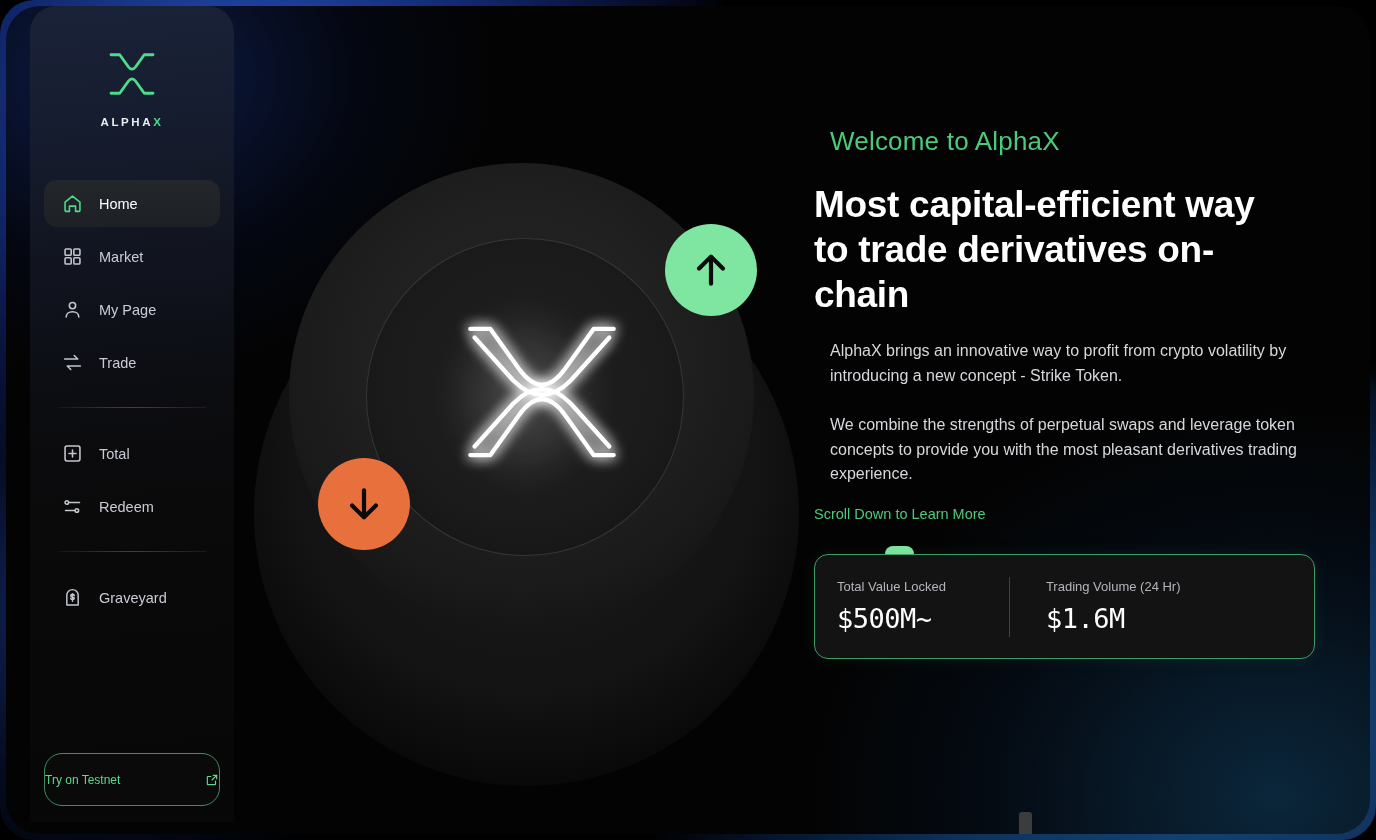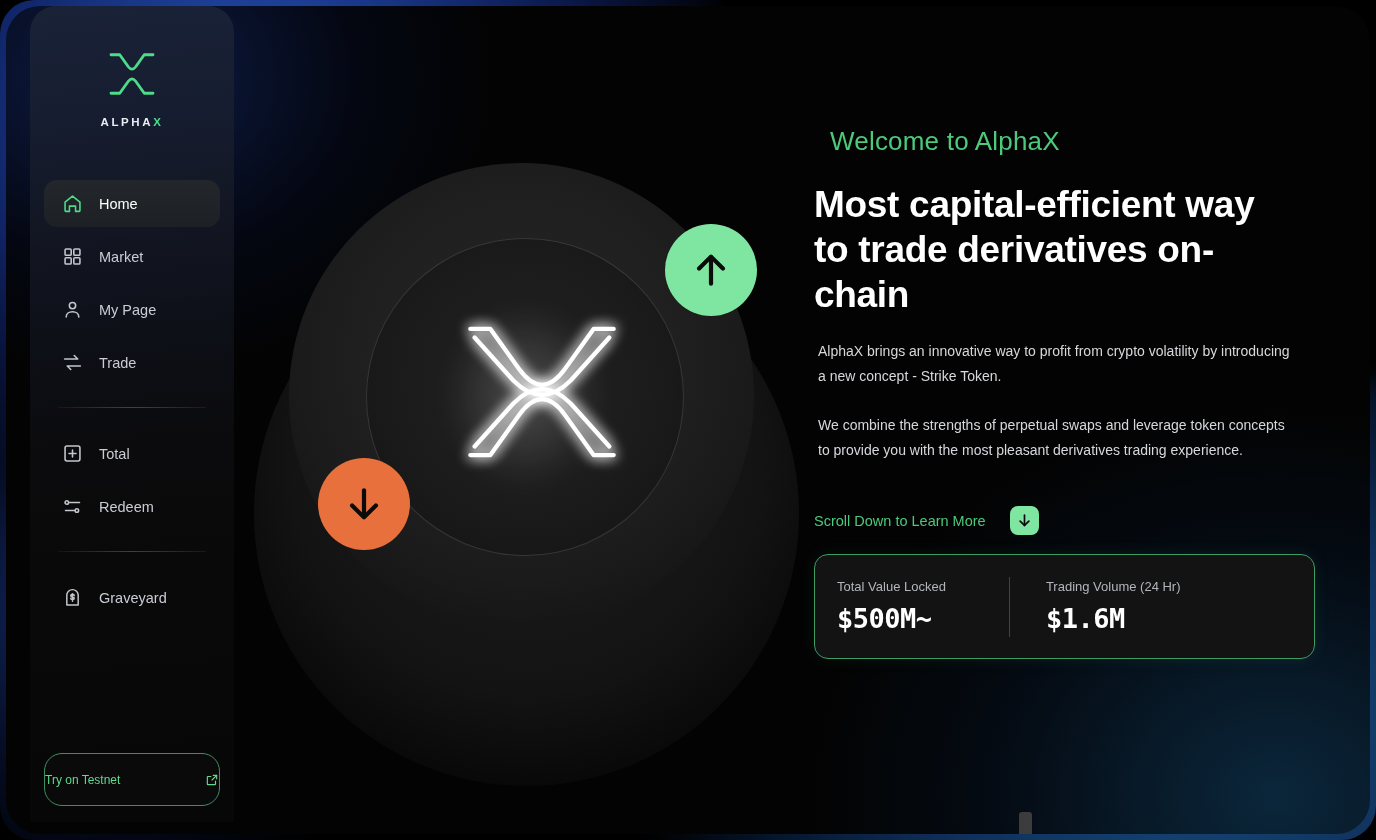--- a/index.html
+++ b/index.html
@@ -166,29 +166,29 @@
   .welcome {
     position:absolute; top:120px; left:16px;
     font-size:26px; color:#4cc97b; letter-spacing:.2px;
   }
   .headline {
     position:absolute; top:176px; left:0; width:470px;
     font-size:37px; line-height:45px; font-weight:700;
     color:#ffffff; letter-spacing:-.3px;
   }
   .para {
-    position:absolute; left:4px; width:478px;
-    font-size:14px; line-height:24.5px; color:#d6d8dc;
+    position:absolute; left:16px; width:478px;
+    font-size:16px; line-height:24.5px; color:#d6d8dc;
   }
   .para1 { top:333px; }
   .para2 { top:407px; }
 
   .scroll-row {
     position:absolute; top:500px; left:0;
-    display:flex; align-items:center; gap:24px;
+    display:flex; align-items:center; gap:24px;flex-direction:column;
   }
   .scroll-label { font-size:14.5px; color:#4cc97b; cursor:pointer; }
   .scroll-btn {
     width:29px; height:29px; border-radius:8px;
     background:#7fe6a2;
     display:flex; align-items:center; justify-content:center;
     cursor:pointer;
   }
   .scroll-btn svg { width:17px; height:17px; display:block; }
 
@@ -199,21 +199,21 @@
     border-radius:14px;
     background:#131313;
     display:flex; align-items:center;
     box-shadow:0 0 16px rgba(62,156,100,.12);
   }
   .stat { padding:0 0 0 22px; }
   .stat.right { padding-left:36px; }
   .stat-label { font-size:13px; color:#b2b5ba; margin-bottom:9px; }
   .stat-value {
     font-family:"DejaVu Sans Mono", monospace;
-    font-size:27px; color:#ffffff; letter-spacing:-.5px;font-weight:bold;
+    font-size:27px; color:#ffffff; letter-spacing:-.5px;
   }
   .stat-sep {
     width:1px; height:60px;
     background:rgba(255,255,255,.2);
     margin-left:63px;
   }
 
   .scroll-indicator {
     position:absolute; left:1013px; top:806px;
     width:13px; height:34px; border-radius:3px;

